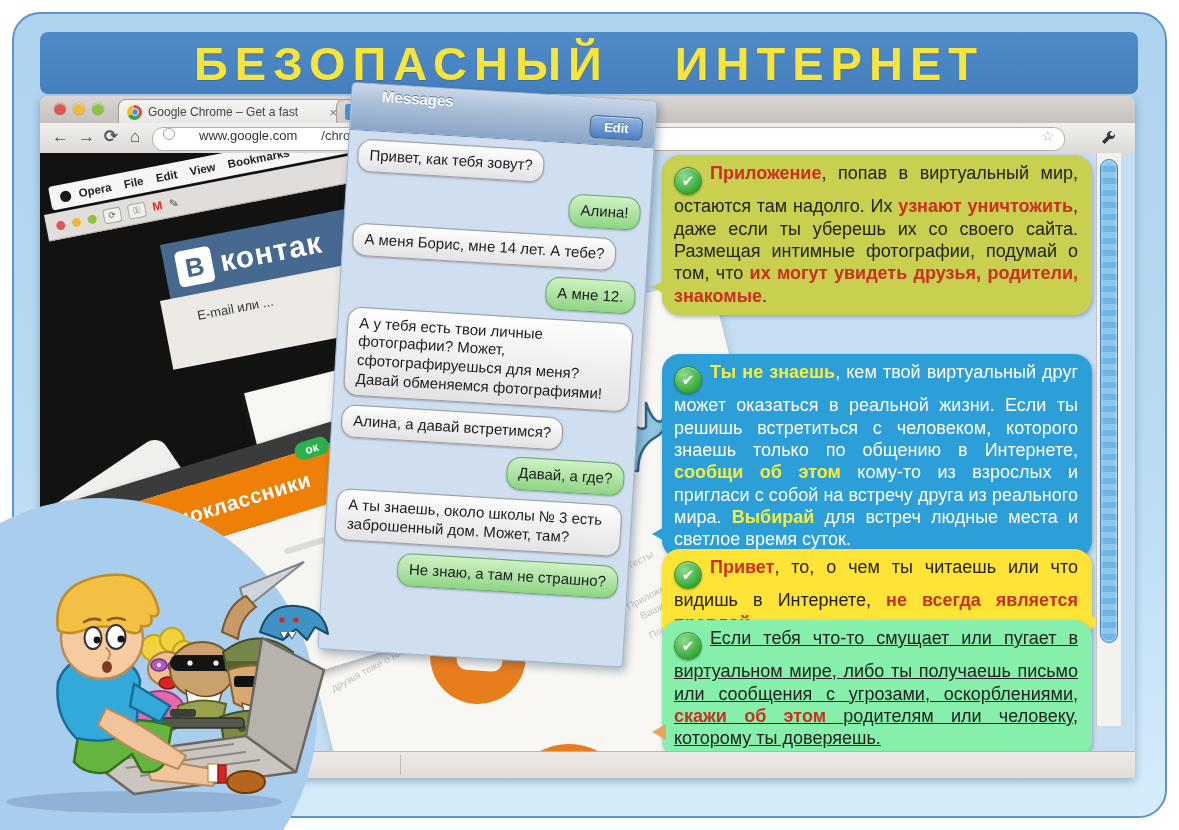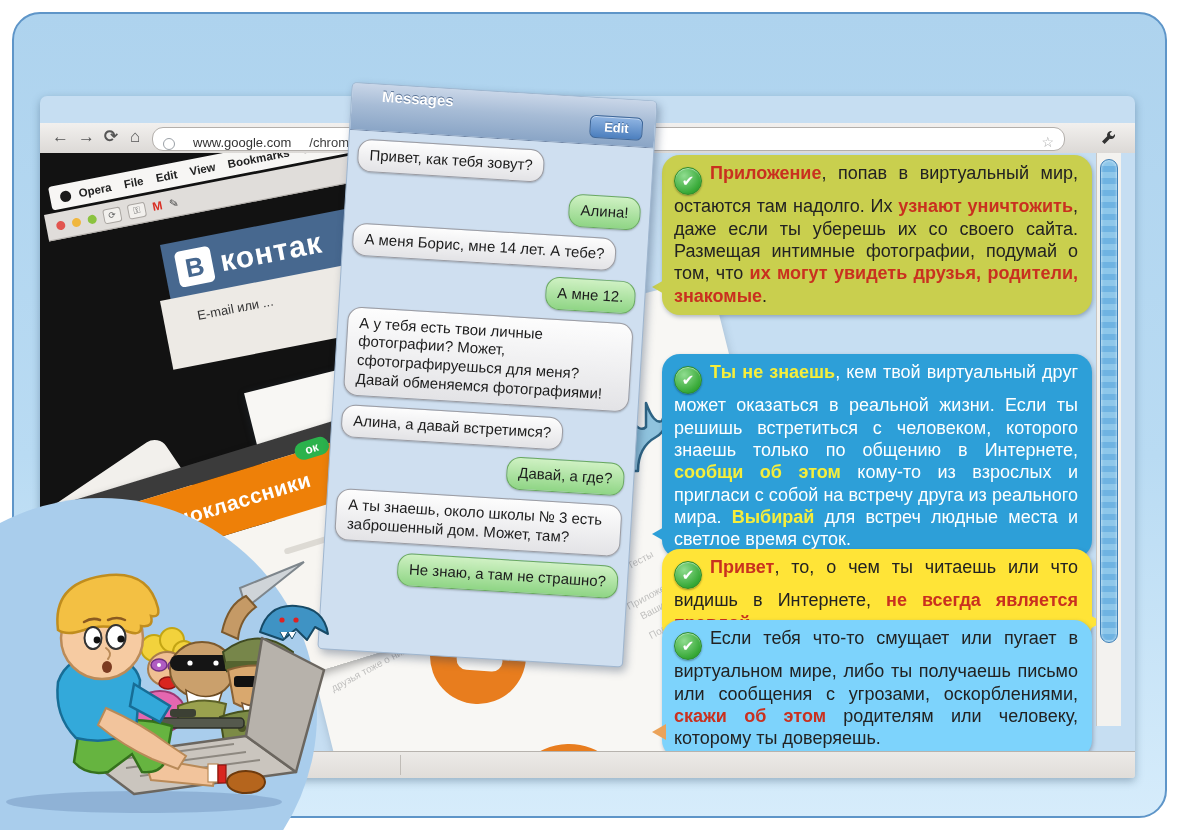--- a/index.html
+++ b/index.html
@@ -36,21 +36,21 @@
     background:conic-gradient(#ea4335 0 120deg,#34a853 120deg 240deg,#fbbc05 240deg 360deg);position:relative;}
   .chrome-logo::after{content:"";position:absolute;left:3.5px;top:3.5px;width:8px;height:8px;border-radius:50%;
     background:#4e8cf0;border:1.5px solid #fff;box-sizing:border-box;}
   .star-tab-icon{width:16px;height:16px;border-radius:3px;background:#4d90d9;color:#fff;font-size:10px;
     display:flex;align-items:center;justify-content:center;flex:0 0 16px;}
 
   .nav-row{left:0;top:27px;width:100%;height:30px;background:linear-gradient(180deg,#f2f0ee,#dcd9d6);
     border-bottom:1px solid #a5a19d;}
   .nav-btn{top:3px;font-size:17px;font-weight:bold;color:#555;line-height:22px;}
   .url-bar{left:112px;top:4px;right:70px;height:22px;background:#fff;border:1px solid #b3afab;border-radius:11px;
-    display:flex;align-items:flex-end;padding:0 10px;gap:18px;}
+    display:flex;align-items:flex-start;padding:0 10px;gap:24px;}
   .globe-icon{width:12px;height:12px;border:1.5px solid #9aa0a6;border-radius:50%;box-sizing:border-box;flex:0 0 12px;}
   .url-host{font-size:13px;color:#333;}
   .url-path{font-size:13px;color:#404040;}
   .url-star{margin-left:auto;font-size:14px;color:#aaa;}
   .wrench-btn{right:16px;top:4px;width:22px;height:22px;display:flex;align-items:center;justify-content:center;}
 
   .content{left:0;top:57px;width:100%;height:599px;background:#c6def2;overflow:hidden;}
   .status-bar{left:0;bottom:0;width:100%;height:26px;background:linear-gradient(180deg,#eceae7,#e0ddd9);
     border-top:1px solid #b7b3ae;border-radius:0 0 3px 3px;}
   .status-divider{left:360px;top:3px;width:1px;height:20px;background:#c0bcb7;}
@@ -109,21 +109,21 @@
   .bubble{left:622px;width:430px;border-radius:18px;padding:7px 14px 8px 12px;box-sizing:border-box;
     font-size:18px;line-height:1.24;text-align:justify;color:#222;box-shadow:1px 2px 4px rgba(40,60,90,.35);}
   .bubble p{margin:0;}
   .bubble::after{content:"";position:absolute;width:0;height:0;border-style:solid;}
   .b1{top:2px;background:#c9cf4e;}
   .b1::after{left:-10px;bottom:20px;border-width:8px 14px 8px 0;border-color:transparent #c9cf4e transparent transparent;}
   .b2{top:201px;background:#2d9fd8;color:#fff;}
   .b2::after{left:-10px;bottom:16px;border-width:8px 14px 8px 0;border-color:transparent #2d9fd8 transparent transparent;}
   .b3{top:396px;background:#ffe437;}
   .b3::after{right:-10px;bottom:12px;border-width:8px 0 8px 14px;border-color:transparent transparent transparent #ffe437;}
-  .b4{top:467px;background:#7dd3fc;}
+  .b4{top:467px;background:#86efac;text-decoration:underline;}
   .b4::after{left:-10px;bottom:18px;border-width:8px 14px 8px 0;border-color:transparent #eba35a transparent transparent;}
   .hl-red{color:#c9301f;font-weight:bold;}
   .hl-yellow{color:#f6ee3b;font-weight:bold;}
   .check{display:inline-flex;align-items:center;justify-content:center;width:26px;height:26px;border-radius:50%;
     background:radial-gradient(circle at 35% 30%,#8fdc8f,#37a937 70%,#1f8a1f);border:1px solid #2e8c2e;
     color:#fff;font-size:15px;font-weight:bold;margin-right:8px;vertical-align:-7px;
     box-shadow:0 1px 2px rgba(0,0,0,.35),inset 0 1px 1px rgba(255,255,255,.5);}
 
   
   .messages{left:352px;top:82px;width:304px;height:566px;transform:rotate(3.5deg);transform-origin:top left;
@@ -149,20 +149,34 @@
 </style>
 </head>
 <body>
 
 <div class="stage">
 
   <div class="abs poster-frame"></div>
 
   <div class="abs browser">
 
+    <div class="abs tabs-row">
+      <span class="abs light red"></span>
+      <span class="abs light yellow"></span>
+      <span class="abs light green"></span>
+      <div class="abs tab active">
+        <span class="chrome-logo"></span>
+        <span class="tab-label">Google Chrome – Get a fast</span>
+        <span class="tab-close">×</span>
+      </div>
+      <div class="abs tab inactive">
+        <span class="star-tab-icon">★</span>
+        <span class="tab-label">Bookmark Man</span>
+      </div>
+    </div>
 
     <div class="abs nav-row">
       <span class="abs nav-btn" style="left:12px">←</span>
       <span class="abs nav-btn" style="left:38px">→</span>
       <span class="abs nav-btn" style="left:64px">⟳</span>
       <span class="abs nav-btn" style="left:90px">⌂</span>
       <div class="abs url-bar">
         <span class="globe-icon"></span>
         <span class="url-host">www.google.com</span>
         <span class="url-path">/chrome</span>
@@ -259,20 +273,23 @@
     </div>
 
     <div class="abs status-bar">
       <span class="abs status-divider"></span>
     </div>
     <div class="abs scroll-track">
       <span class="abs scroll-thumb"></span>
     </div>
   </div>
 
+  <div class="abs title-bar">
+    <span>БЕЗОПАСНЫЙ ИНТЕРНЕТ</span>
+  </div>
 
   <div class="abs messages">
     <div class="abs msg-header">
       <span class="abs msg-title">Messages</span>
       <span class="abs edit-btn">Edit</span>
     </div>
     <div class="abs msg-list">
       <div class="msg them">Привет, как тебя зовут?</div>
       <div class="msg me">Алина!</div>
       <div class="msg them">А меня Борис, мне 14 лет. А тебе?</div>

